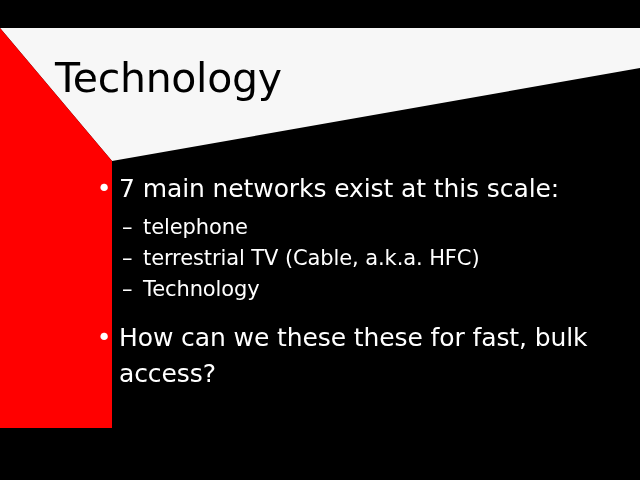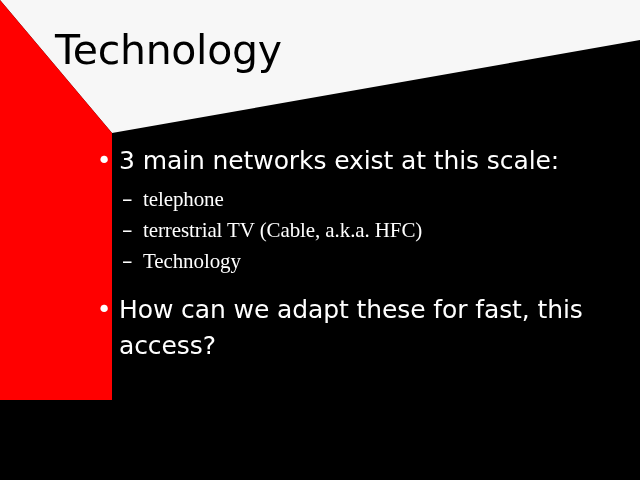--- a/index.html
+++ b/index.html
@@ -7,20 +7,21 @@
     padding: 0;
     background: #000000;
   }
   #slide {
     position: relative;
     width: 640px;
     height: 400px;
     overflow: hidden;
     background: #000000;
     font-family: "DejaVu Sans", sans-serif;
+    margin-top: 28px;
   }
   #bg-svg {
     position: absolute;
     left: 0;
     top: 0;
     width: 640px;
     height: 480px;
     display: block;
   }
   #title {
@@ -80,21 +81,20 @@
     left: 0;
     top: 0;
     width: 17px;
     font-size: 21px;
     line-height: 31px;
   }
   .lvl2 .txt {
     display: block;
     margin-left: 21px;
     white-space: nowrap;
-    font-family: Liberation Serif, serif;
   }
   #b1 { top: 143px; }
   #s1 { top: 184px; }
   #s2 { top: 215px; }
   #s3 { top: 246px; }
   #b2 { top: 292px; }
 </style>
 </head>
 <body>
 
@@ -105,37 +105,37 @@
     <polygon points="0,0 640,0 640,40 112,133" fill="#F7F7F7"></polygon>
     <polygon points="0,0 112,133 112,480 0,480" fill="#FF0000"></polygon>
   </svg>
 
   <div id="title">Technology</div>
 
   <div id="body">
 
     <div id="b1" class="blk lvl1">
       <span class="bullet">•</span>
-      <span class="txt">3 main networks exist at this scale:</span>
+      <span class="txt">7 main networks exist at this scale:</span>
     </div>
 
     <div id="s1" class="blk lvl2">
       <span class="dash">–</span>
       <span class="txt">telephone</span>
     </div>
 
     <div id="s2" class="blk lvl2">
       <span class="dash">–</span>
       <span class="txt">terrestrial TV (Cable, a.k.a. HFC)</span>
     </div>
 
     <div id="s3" class="blk lvl2">
       <span class="dash">–</span>
       <span class="txt">Technology</span>
     </div>
 
     <div id="b2" class="blk lvl1">
       <span class="bullet">•</span>
-      <span class="txt">How can we adapt these for fast, this access?</span>
+      <span class="txt">How can we these these for fast, bulk access?</span>
     </div>
 
   </div>
 </div>
 
 </body></html>

